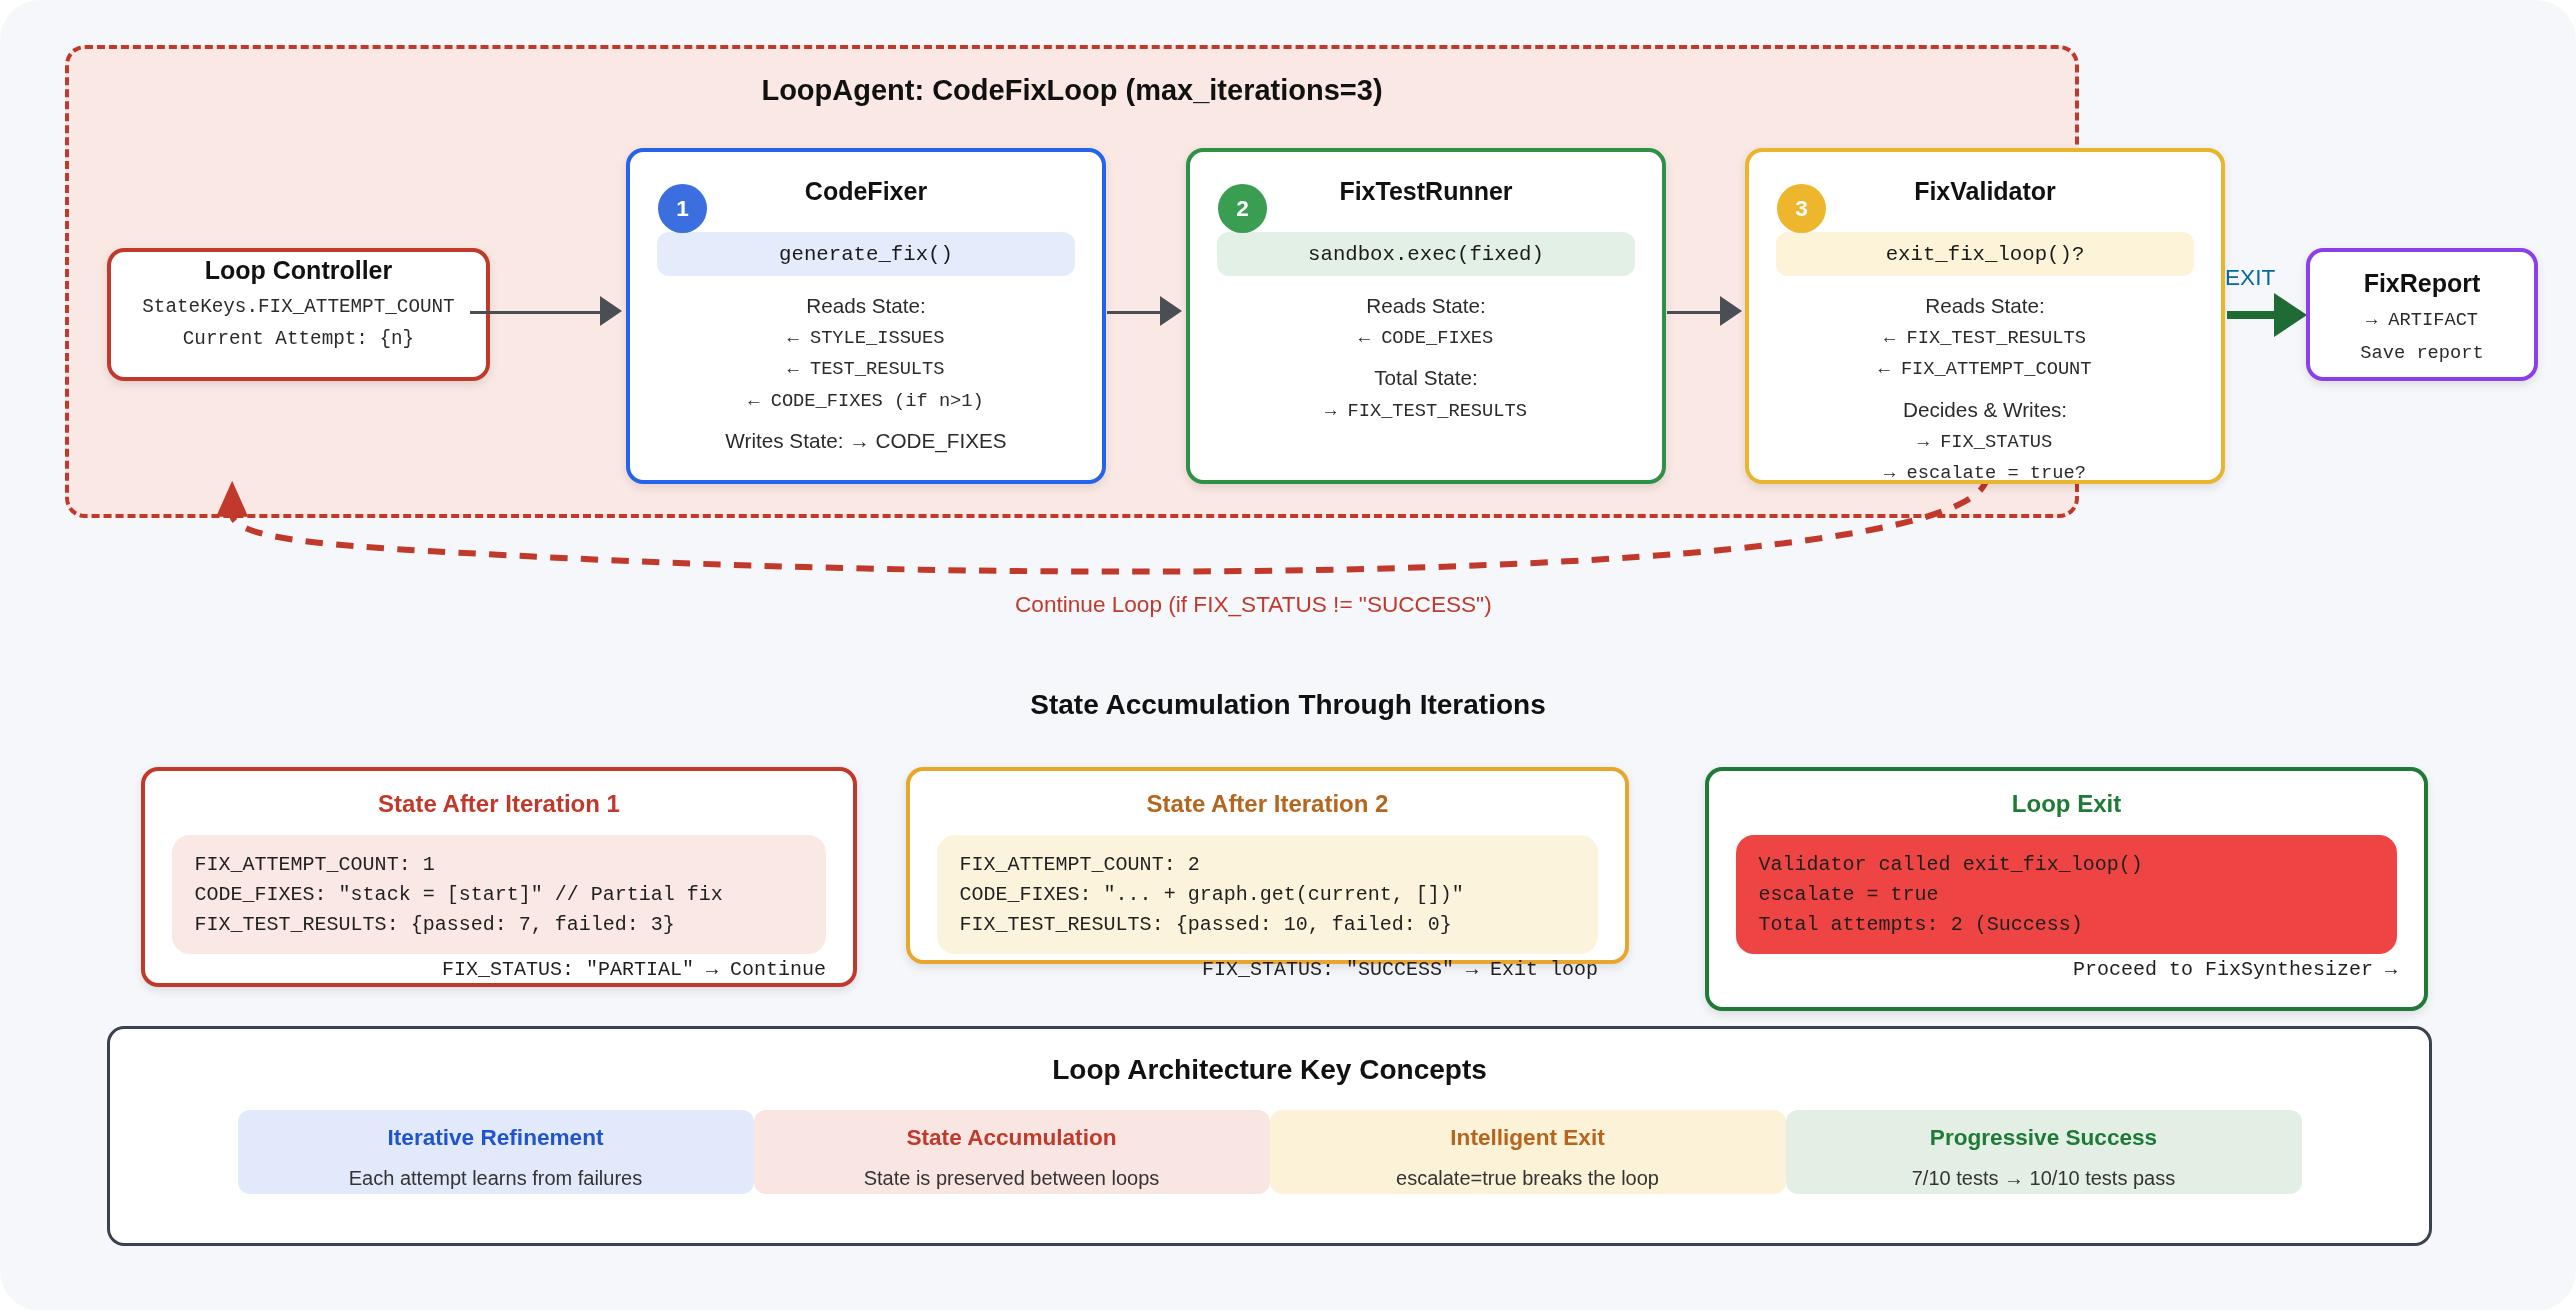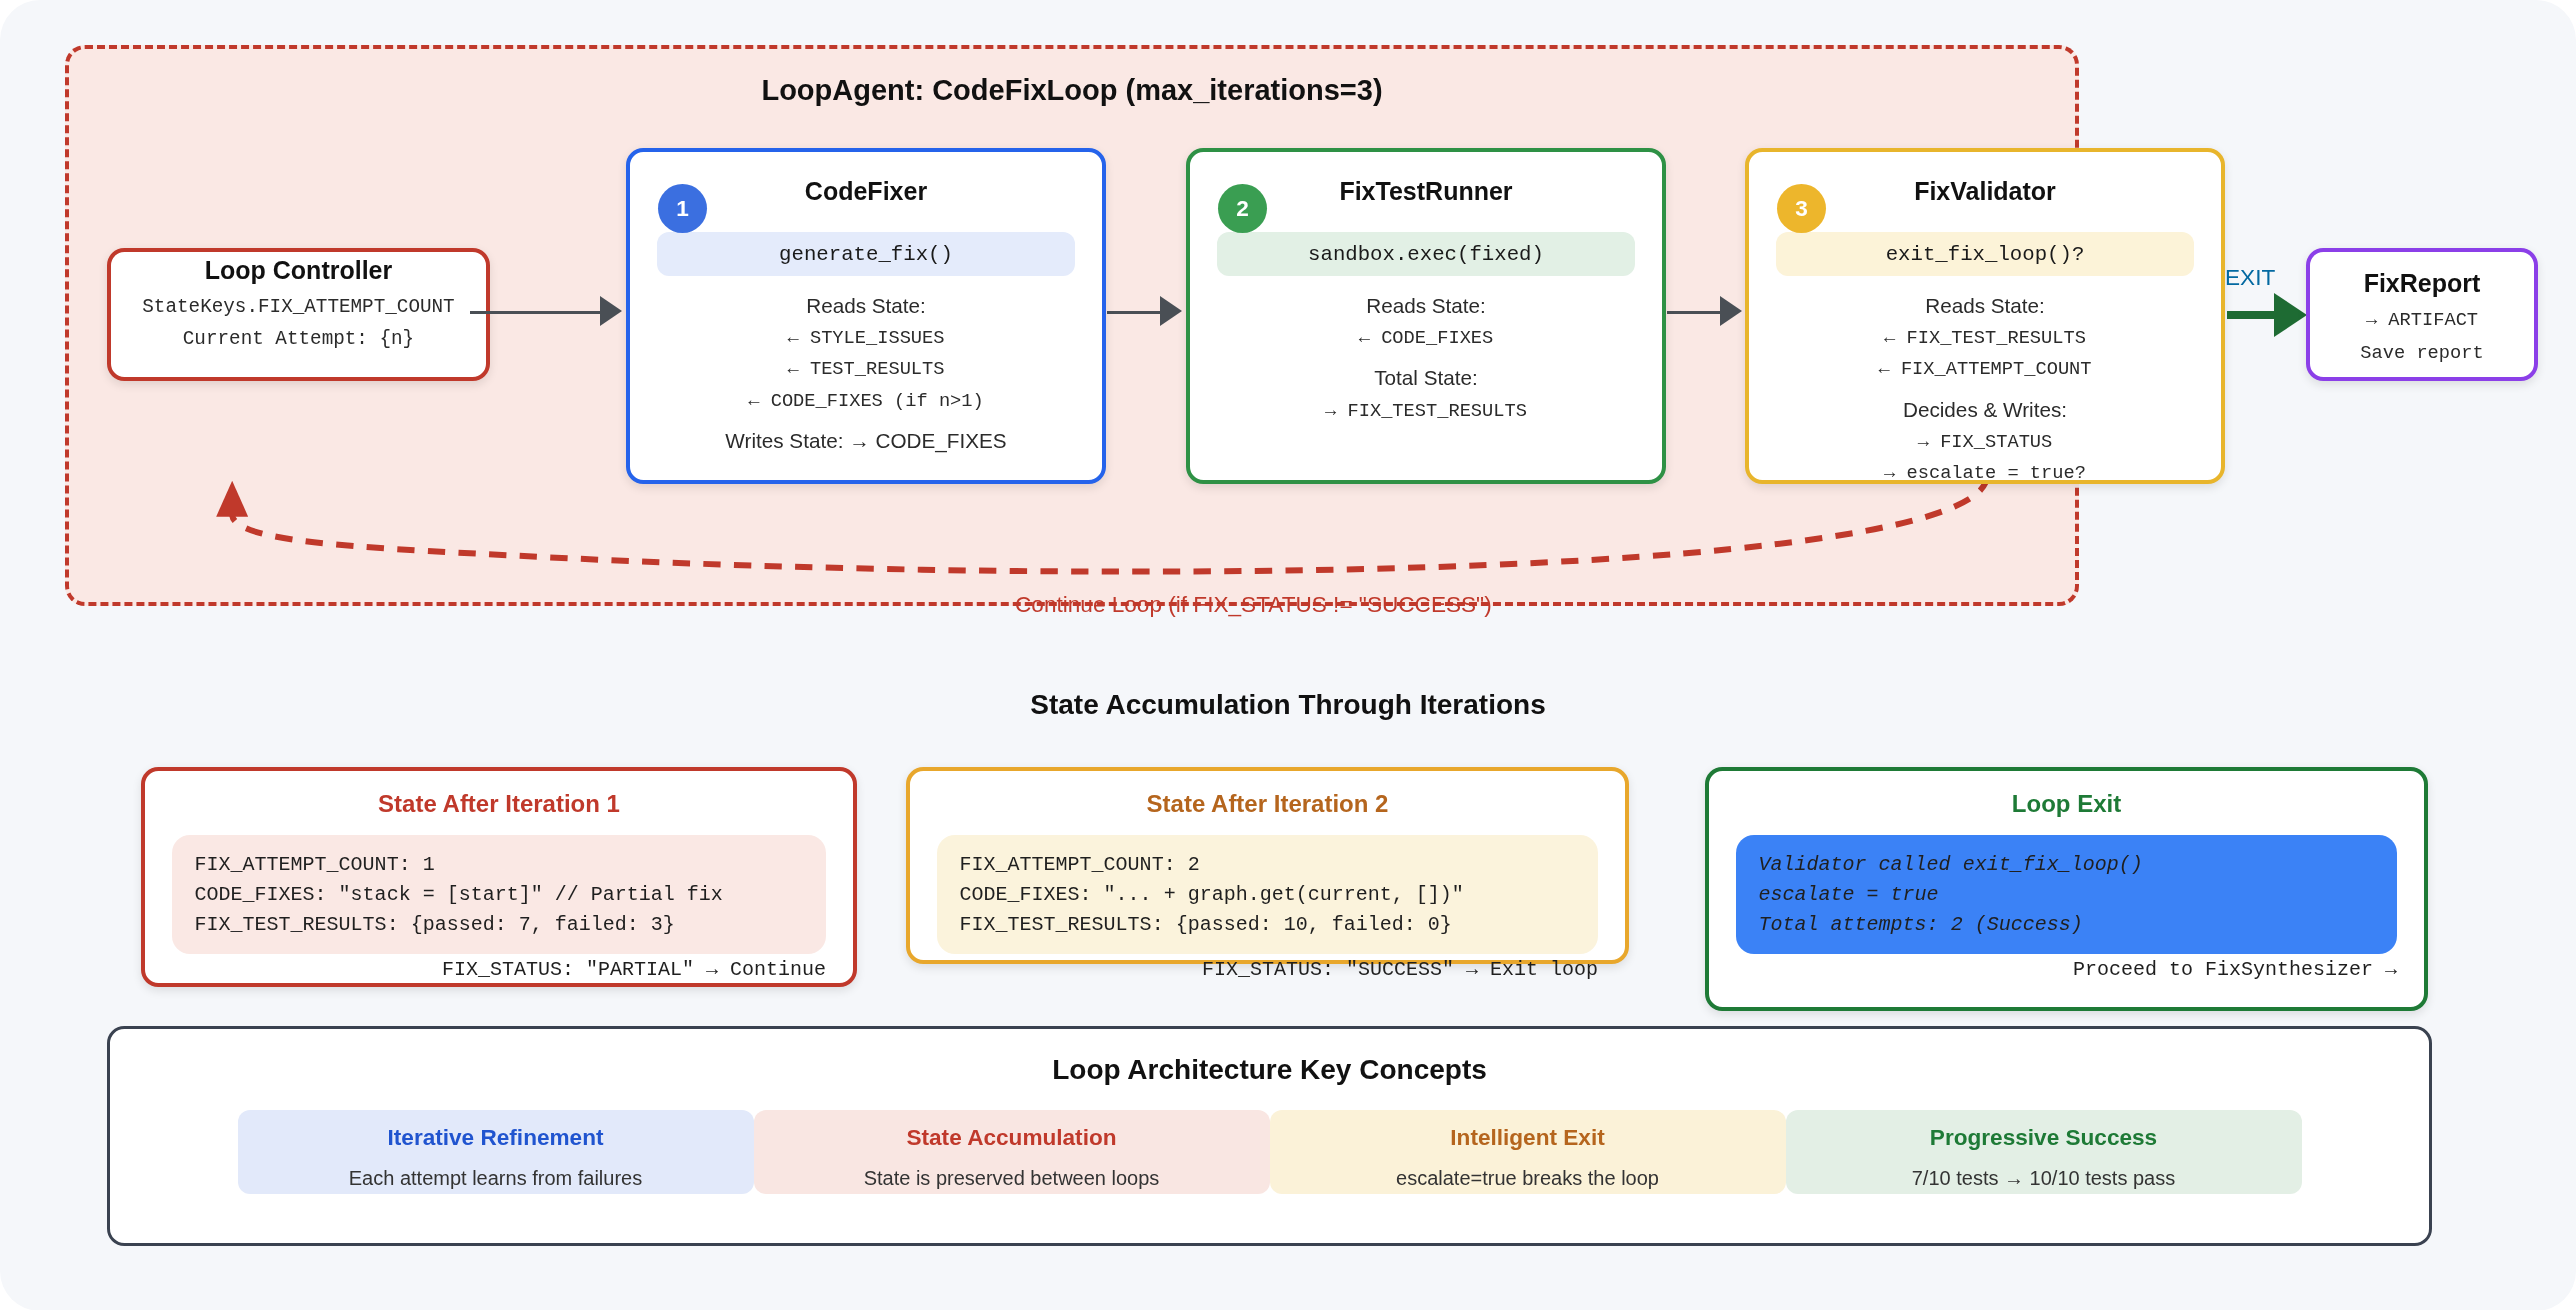--- a/index.html
+++ b/index.html
@@ -21,21 +21,21 @@
     border-radius: 40px;
     overflow: hidden;
   }
 
   
   #loop-container {
     position: absolute;
     left: 65px;
     top: 45px;
     width: 2014px;
-    height: 561px;
+    height: 473px;
     background: #fae8e4;
     border: 4.7px dashed #c0392b;
     border-radius: 20px;
     box-sizing: border-box;
   }
   #loop-title {
     position: absolute;
     left: 0; right: 0;
     top: 25px;
     text-align: center;
@@ -271,21 +271,21 @@
     border: 4px solid #e8a72c;
   }
   #state-card-2 .state-card-title { color: #b5651d; }
   #state-card-2 .state-block { background: #fbf3dc; }
 
   #state-card-3 {
     left: 1705px; top: 767px; width: 723px; height: 244px;
     border: 4px solid #1e7a36;
   }
   #state-card-3 .state-card-title { color: #1e7a36; }
-  #state-card-3 .state-block { background: #3b82f6; font-style: italic; }
+  #state-card-3 .state-block { background: #ef4444; }
 
   
   #concepts-panel {
     position: absolute;
     left: 107px; top: 1026px;
     width: 2325px; height: 220px;
     background: #ffffff;
     border: 3.3px solid #3a4250;
     border-radius: 17.3px;
     box-sizing: border-box;

